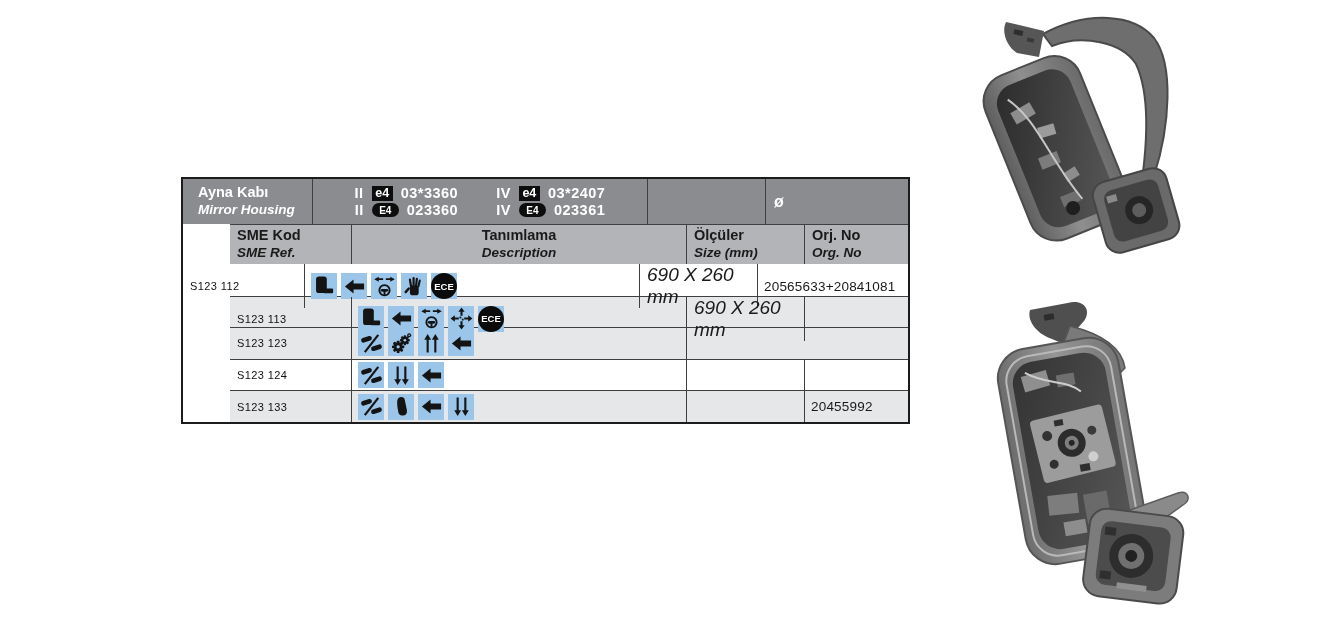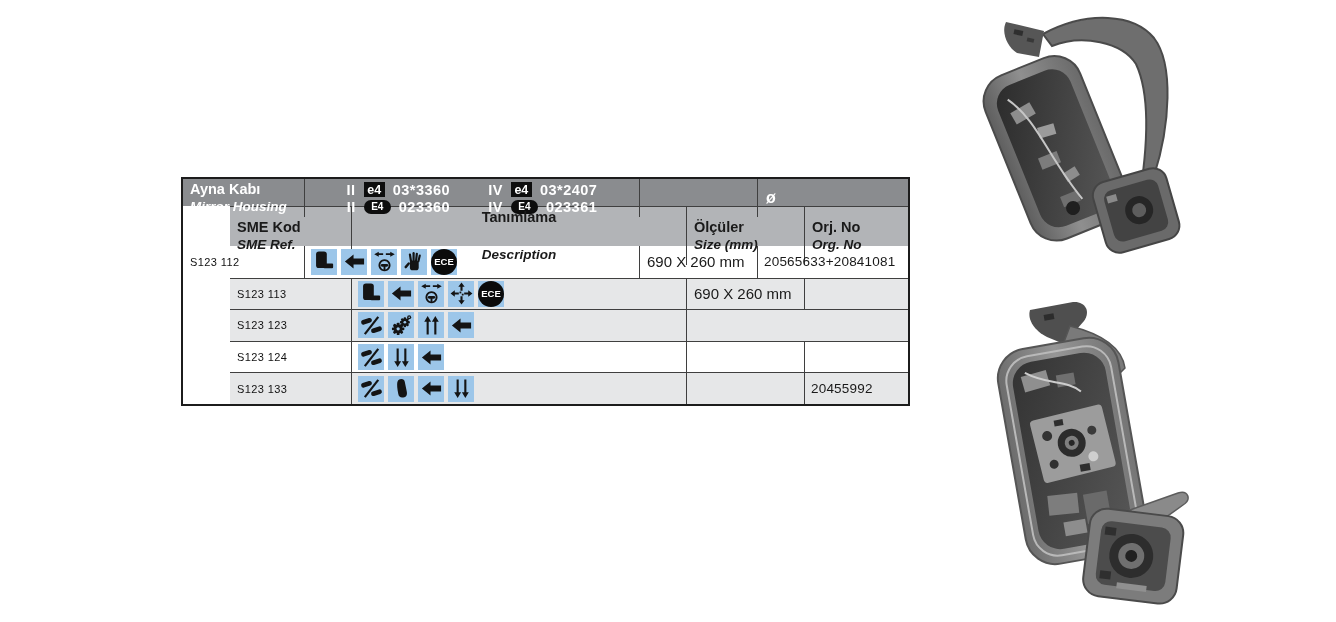--- a/index.html
+++ b/index.html
@@ -24,52 +24,52 @@
   .catalog-table{
     position:absolute;left:181px;top:177px;width:729px;
     border:2px solid var(--outer-line);
     color:var(--ink);
   }
   .trow{display:grid;grid-template-columns:122px 335px 118px 150px;}
   .trow + .trow{border-top:1px solid var(--grid-line);margin-left:47px;}
   .cell{border-right:1px solid var(--grid-line);display:flex;min-width:0;}
   .cell:last-child{border-right:none;}
 
-  .hrow1{height:27px;background:var(--header-dark);color:#fff;}
+  .hrow1{height:45px;background:var(--header-dark);color:#fff;padding-left:8px;}
   .hrow2{height:40px;background:var(--header-light);}
   .drow{height:31.6px;background:#fff;}
   .drow.shaded{background:var(--row-shaded);}
 
   .two-line{flex-direction:column;justify-content:center;padding:2px 7px;line-height:1.22;}
   .tl-main{font-size:14.5px;font-weight:bold;}
   .tl-sub{font-size:13.5px;font-weight:bold;font-style:italic;}
 
   .approvals{flex-direction:column;justify-content:center;align-items:center;gap:1px;}
   .appr-line{display:flex;align-items:center;gap:38px;font-size:14.5px;font-weight:bold;color:#fff;}
   .appr-group{display:flex;align-items:center;gap:8px;letter-spacing:.5px;}
   .badge-sq{display:inline-flex;align-items:center;justify-content:center;
     background:#0d0d0d;color:#fff;font-size:12.5px;font-weight:bold;
     min-width:21px;height:15px;padding:0 2px;letter-spacing:0;}
   .badge-el{display:inline-flex;align-items:center;justify-content:center;
     background:#0d0d0d;color:#fff;font-size:10px;font-weight:bold;
     width:27px;height:14px;border-radius:8px;letter-spacing:0;}
 
   .diameter-cell{align-items:center;padding-left:8px;font-size:16px;font-weight:bold;}
 
-  .center-col{align-items:center;text-align:center;gap:20px;}
+  .center-col{align-items:center;text-align:center;}
   .center-col .tl-main,.center-col .tl-sub{width:100%;}
 
   .code-cell{align-items:center;padding-left:7px;font-size:11px;letter-spacing:.4px;color:#111;}
   .icons-cell{align-items:center;gap:4px;padding-left:6px;text-align:right;}
   .icon-box{width:26px;height:26px;flex:0 0 26px;background:var(--icon-bg);
     display:inline-flex;align-items:center;justify-content:center;}
   .ic{width:23px;height:23px;fill:#141414;}
   .ece-badge{width:26px;height:26px;border-radius:50%;background:#0b0b0b;color:#fff;
     font-size:9.5px;font-weight:bold;display:flex;align-items:center;justify-content:center;}
-  .size-cell{align-items:center;padding-left:7px;font-size:15px;}
+  .size-cell{align-items:center;padding-left:7px;font-size:19px;font-style:italic;}
   .org-cell{align-items:center;padding-left:6px;font-size:13.5px;letter-spacing:.2px;}
 
   
   .photo{position:absolute;}
   .photo-top{left:948px;top:4px;width:248px;height:262px;}
   .photo-bottom{left:952px;top:296px;width:252px;height:320px;}
   .hidden-defs{position:absolute;width:0;height:0;overflow:hidden;}
 </style>
 </head>
 <body>

